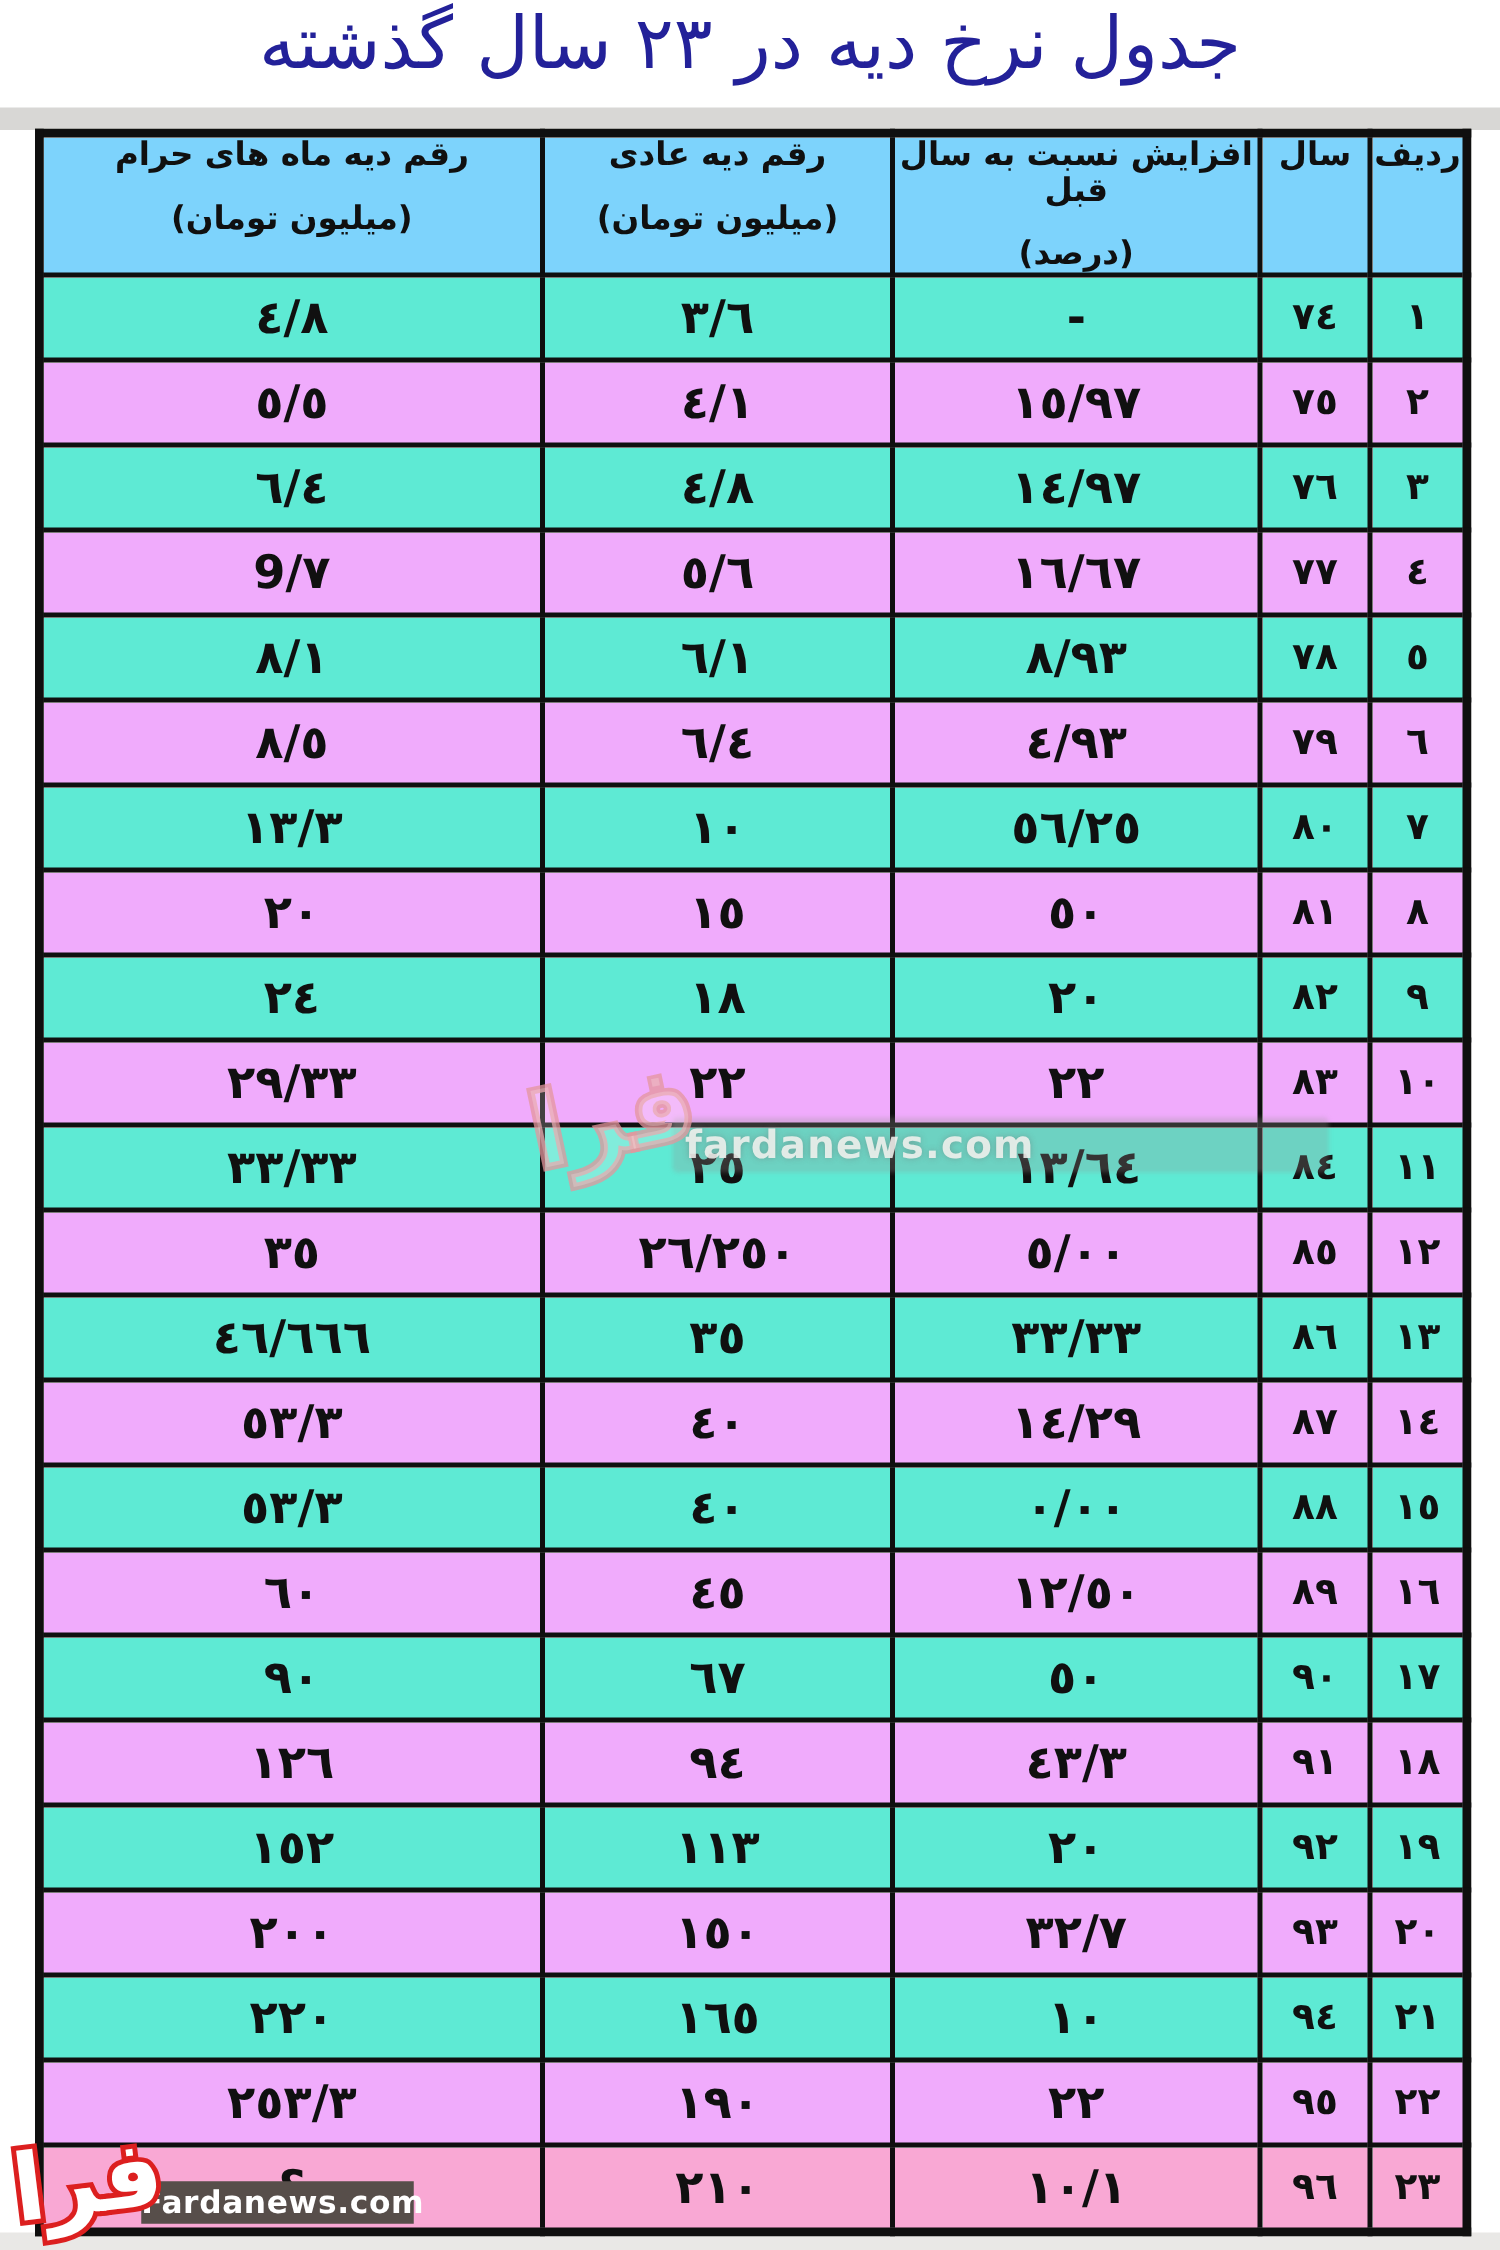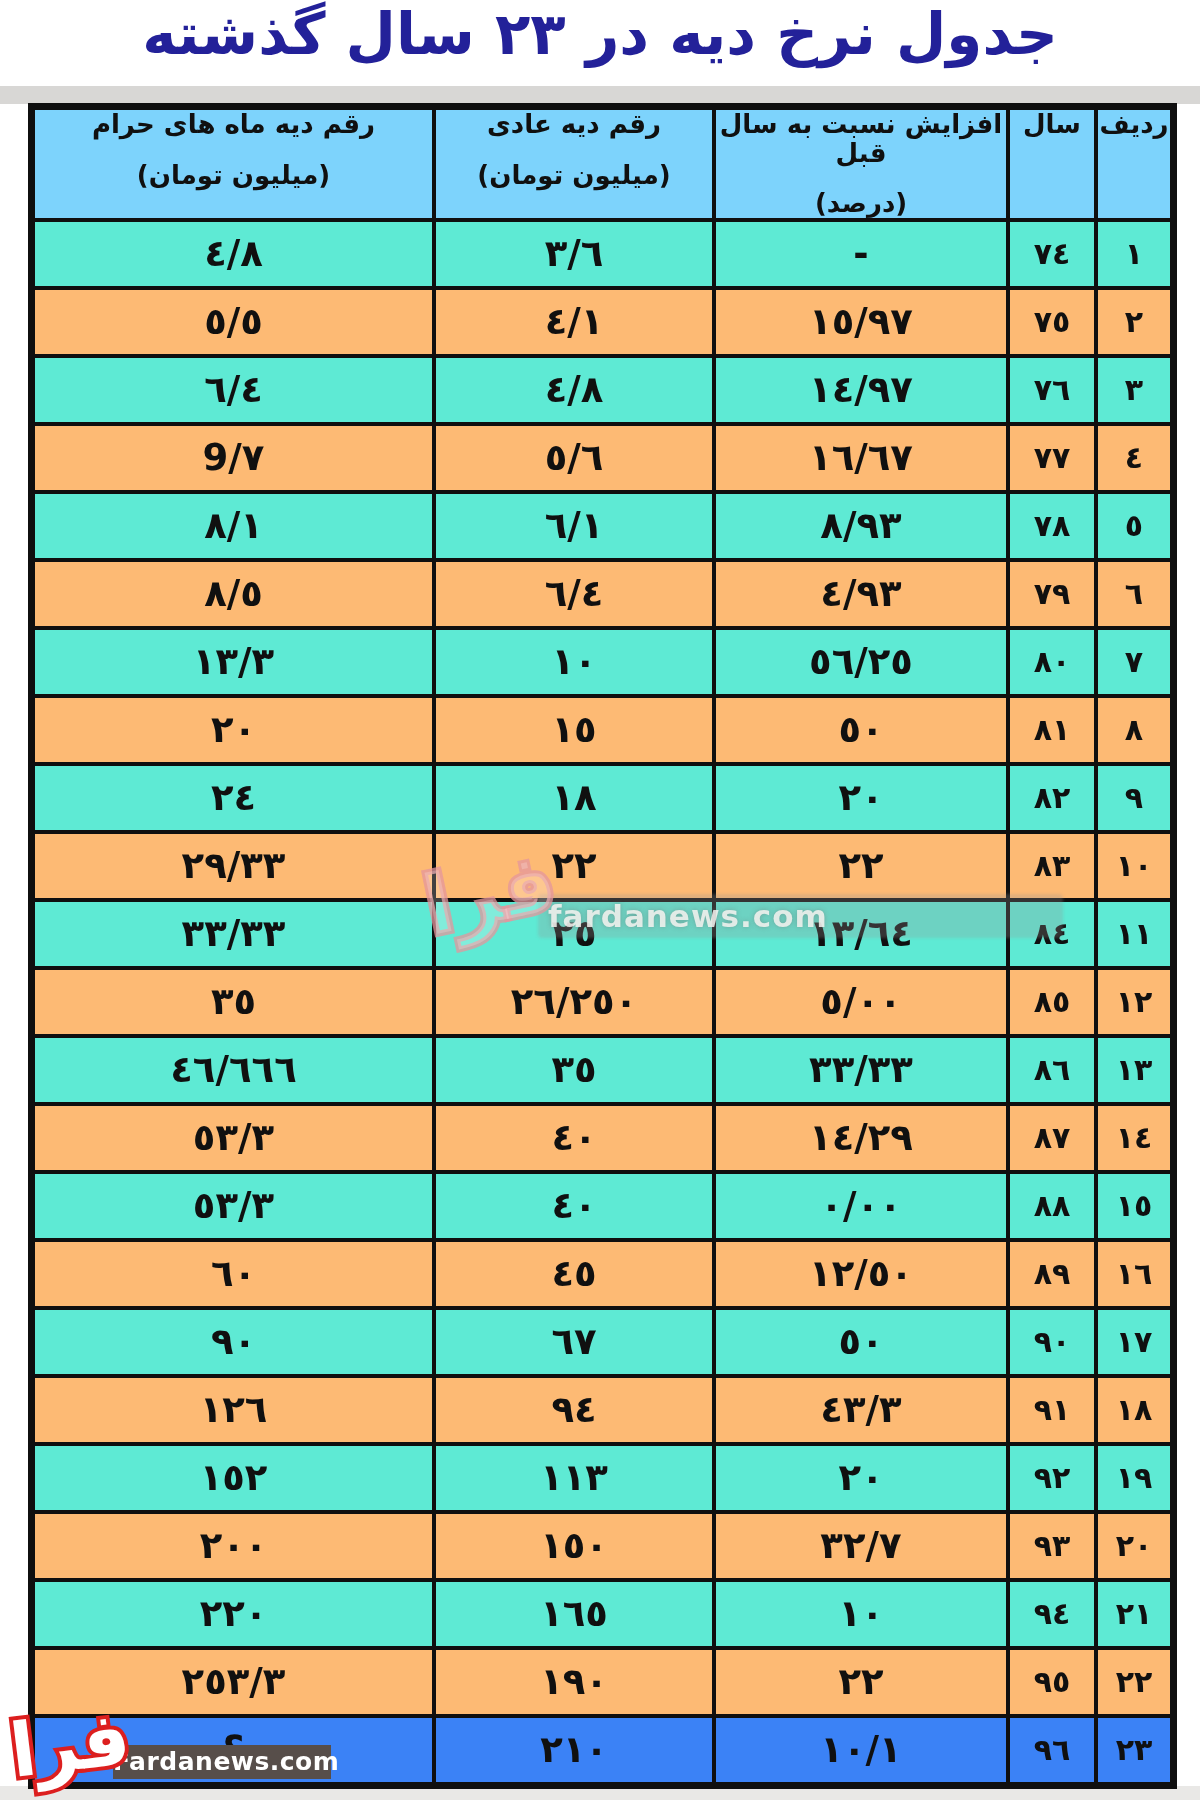--- a/index.html
+++ b/index.html
@@ -3,21 +3,21 @@
 <meta charset="utf-8">
 <style>
   html,body { margin:0; padding:0; }
   body {
     width:1200px; height:1800px; position:relative; overflow:hidden;
     background:#ffffff;
     font-family:"DejaVu Sans", sans-serif;
   }
   .page-title {
     position:absolute; top:0px; left:0; width:1200px; text-align:center;
-    font-size:58px; font-weight:700; color:#232199; margin:0;
+    font-size:58px; font-weight:400; color:#232199; margin:0;
     direction:rtl; letter-spacing:0px;
   }
   .gray-band {
     position:absolute; top:86px; left:0; width:1200px; height:18px;
     background:#d8d7d5;
   }
   .bottom-strip {
     position:absolute; top:1786px; left:0; width:1200px; height:14px;
     background:#e9e8e6;
   }
@@ -43,22 +43,22 @@
   .col-row   { width:72px; }
   .col-year  { width:84px; }
   .col-inc   { width:290px;margin-top:33px; }
   .col-normal{ width:276px; }
   .col-haram { width:397px; }
   tbody td {
     font-size:37px; font-weight:700; vertical-align:middle; height:64px;
   }
   tbody td.c-row, tbody td.c-year { font-size:30px; }
   tr.gray td { background:#5eead4; }
-  tr.blue td { background:#fdba74; }
-  tr.pink td { background:#3b82f6; }
+  tr.blue td { background:#f0abfc; }
+  tr.pink td { background:#f9a8d4; }
   
   .wm-band {
     position:absolute; left:538px; top:894px; width:525px; height:44px;
     background:rgba(150,148,146,0.28); border-radius:4px; z-index:3;
     filter:blur(1.5px);
   }
   .wm-text-center {
     position:absolute; left:548px; top:898px; width:500px; z-index:4;
     font-size:31px; font-weight:700; color:rgba(246,244,241,0.85);
     direction:ltr; text-align:left; letter-spacing:1px;

